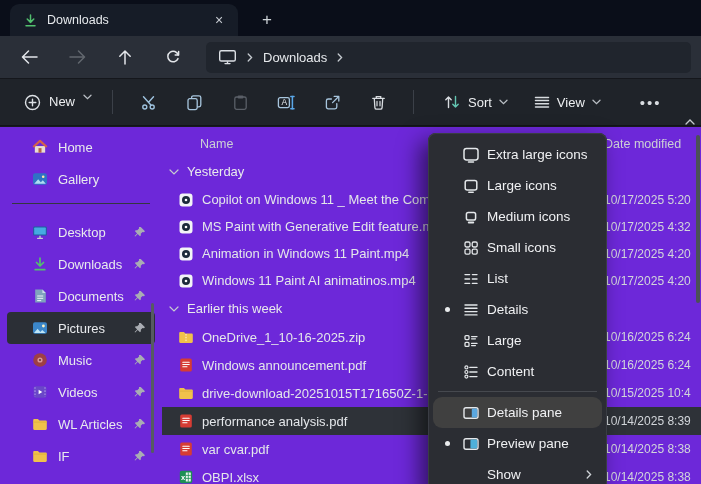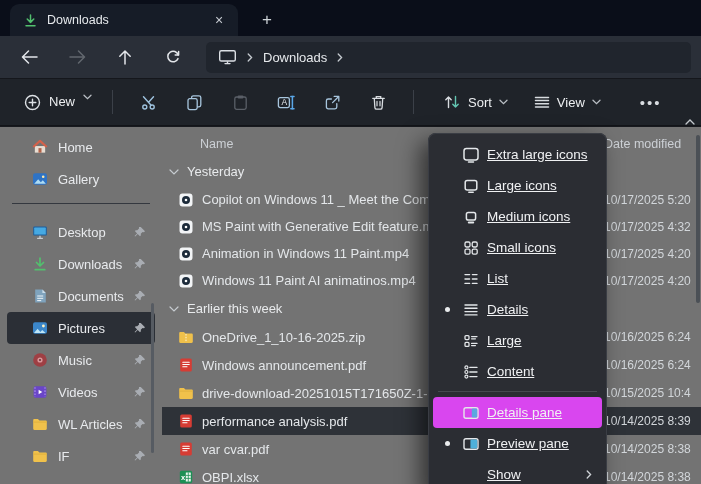--- a/index.html
+++ b/index.html
@@ -25,21 +25,21 @@
   
   .toolbar { position:absolute; left:0; top:78px; width:701px; height:48px; background:#1f2329; border-top:1px solid #15171c; border-bottom:1px solid #121418; display:flex; align-items:center; padding-left:16px; }
   .tb-new { display:flex; align-items:flex-start; gap:8px; padding:6px 8px; border-radius:4px; color:#edeff1; font-size:13px; }
   .tb-sep { width:1px; height:24px; background:#3b4048; margin:0 12px; }
   .tb-ic { width:46px; height:36px; display:flex; align-items:center; justify-content:center; border-radius:4px; }
   .tb-drop { display:flex; align-items:center; gap:7px; padding:6px 9px; border-radius:4px; color:#edeff1; font-size:13px; margin-left:8px; }
   .tb-more { margin-left:20px; color:#d8dce0; letter-spacing:2px; font-size:15px; padding:4px 10px; }
   .chev { color:#b9bec4; display:flex; }
 
   
-  .content { position:absolute; left:0; top:127px; width:701px; height:357px; display:flex; background:#737373; }
+  .content { position:absolute; left:0; top:127px; width:701px; height:357px; display:flex; background:#6d28d9; }
 
   
   .sidebar { position:relative; width:162px; height:100%; padding-top:4px; flex:0 0 auto; }
   .side-item { display:flex; align-items:center; height:32px; margin:0 7px; padding-left:25px; gap:10px; border-radius:4px; }
   .side-item.selected { background:#2b2f36; }
   .side-label { font-size:13px; color:#e8eaed; flex:1; white-space:nowrap; }
   .side-div { height:1px; background:#34383f; margin:8px 12px 12px 12px; }
   .pin { margin-right:9px; display:flex; }
   .side-scroll { position:absolute; left:151px; top:176px; width:3px; height:150px; background:#565b62; border-radius:2px; }
 
@@ -56,25 +56,25 @@
   .name-cell { display:flex; align-items:center; gap:8px; padding-left:16px; overflow:hidden; }
   .fname { font-size:13px; color:#e4e7ea; white-space:nowrap; }
   .fdate { font-size:12px; color:#d2d6da; white-space:nowrap; overflow:hidden; }
   .scroll-up { position:absolute; top:-8px; right:6px; color:#c3c8cd; display:flex; }
   .list-scroll { position:absolute; right:1px; top:8px; width:4px; height:168px; background:#4b5056; border-radius:2px; }
   .ficon { flex:0 0 auto; display:flex; }
 
   
   .vmenu { position:absolute; left:428px; top:133px; width:179px; height:360px; background:#2b2d33; border-radius:8px 8px 0 0; padding-top:6px; box-shadow:-8px 8px 22px rgba(0,0,0,.55), 0 0 0 1px #3a3d44 inset; z-index:10; }
   .mi { display:grid; grid-template-columns:16px 24px 1fr 12px; column-gap:4px; align-items:center; height:31px; margin:0 5px; padding:0 4px 0 6px; border-radius:4px; }
-  .mi.hover { background:#d946ef; }
+  .mi.hover { background:#404040;border-radius:9px; }
   .mi-radio { display:flex; justify-content:center; }
   .mi.checked .mi-radio::before { content:""; width:5px; height:5px; border-radius:50%; background:#e9ebed; }
   .mi-ic { display:flex; justify-content:center; }
-  .mi-label { font-size:13.5px; color:#f0f1f3; white-space:nowrap;text-decoration:underline; }
+  .mi-label { font-size:13.5px; color:#f0f1f3; white-space:nowrap; }
   .mi-chev { display:flex; color:#cfd3d7; }
   .menu-sep { height:1px; background:#46494f; margin:4px 10px 5px 10px; }
 </style>
 </head>
 <body>
 
 <div class="window">
 
   <div class="tabbar">
     <div class="tab">

